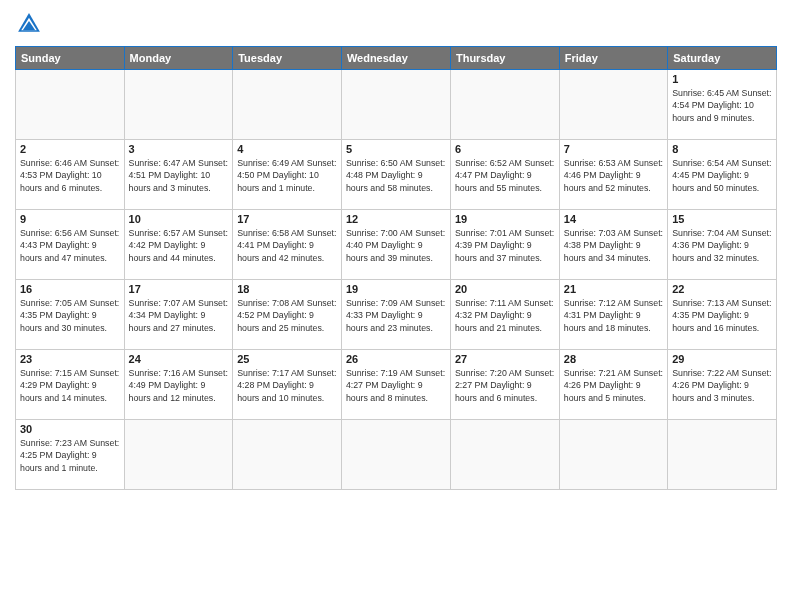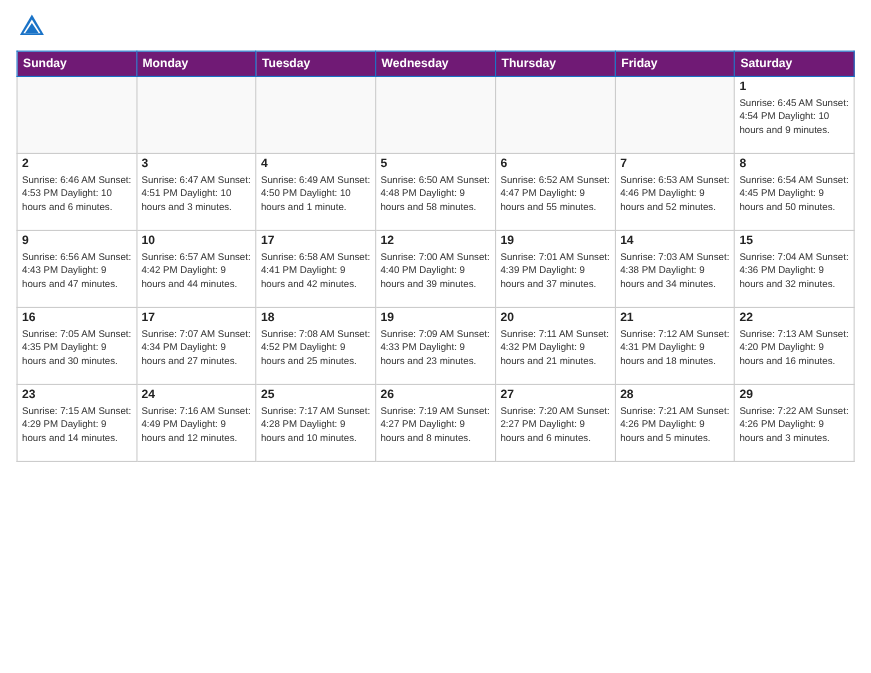--- a/index.html
+++ b/index.html
@@ -52,21 +52,21 @@
     .location {
       font-size: 14px;
       color: #555;
     }
     .calendar {
       width: 100%;
       border-collapse: collapse;
       font-size: 9.5px;
     }
     .calendar th {
-      background: #701a75;
+      background: #737373;
       color: #fff;
       text-align: left;
       padding: 5px 5px;
       font-size: 11px;
       font-weight: bold;
       border: 1px solid #1a73c7;
     }
     .calendar td {
       border: 1px solid #ccc;
       vertical-align: top;
@@ -264,21 +264,21 @@
           </td>
           <td>
             <span class="day-num">21</span>
             <div class="day-info">Sunrise: 7:12 AM
 Sunset: 4:31 PM
 Daylight: 9 hours and 18 minutes.</div>
           </td>
           <td>
             <span class="day-num">22</span>
             <div class="day-info">Sunrise: 7:13 AM
-Sunset: 4:20 PM
+Sunset: 4:35 PM
 Daylight: 9 hours and 16 minutes.</div>
           </td>
         </tr>
         <tr>
           <td>
             <span class="day-num">23</span>
             <div class="day-info">Sunrise: 7:15 AM
 Sunset: 4:29 PM
 Daylight: 9 hours and 14 minutes.</div>
           </td>
@@ -311,16 +311,30 @@
             <div class="day-info">Sunrise: 7:21 AM
 Sunset: 4:26 PM
 Daylight: 9 hours and 5 minutes.</div>
           </td>
           <td>
             <span class="day-num">29</span>
             <div class="day-info">Sunrise: 7:22 AM
 Sunset: 4:26 PM
 Daylight: 9 hours and 3 minutes.</div>
           </td>
+        </tr>
+        <tr>
+          <td>
+            <span class="day-num">30</span>
+            <div class="day-info">Sunrise: 7:23 AM
+Sunset: 4:25 PM
+Daylight: 9 hours and 1 minute.</div>
+          </td>
+          <td class="empty-cell"></td>
+          <td class="empty-cell"></td>
+          <td class="empty-cell"></td>
+          <td class="empty-cell"></td>
+          <td class="empty-cell"></td>
+          <td class="empty-cell"></td>
         </tr>
       </tbody>
   </table>
 </div>
 
 </body></html>

